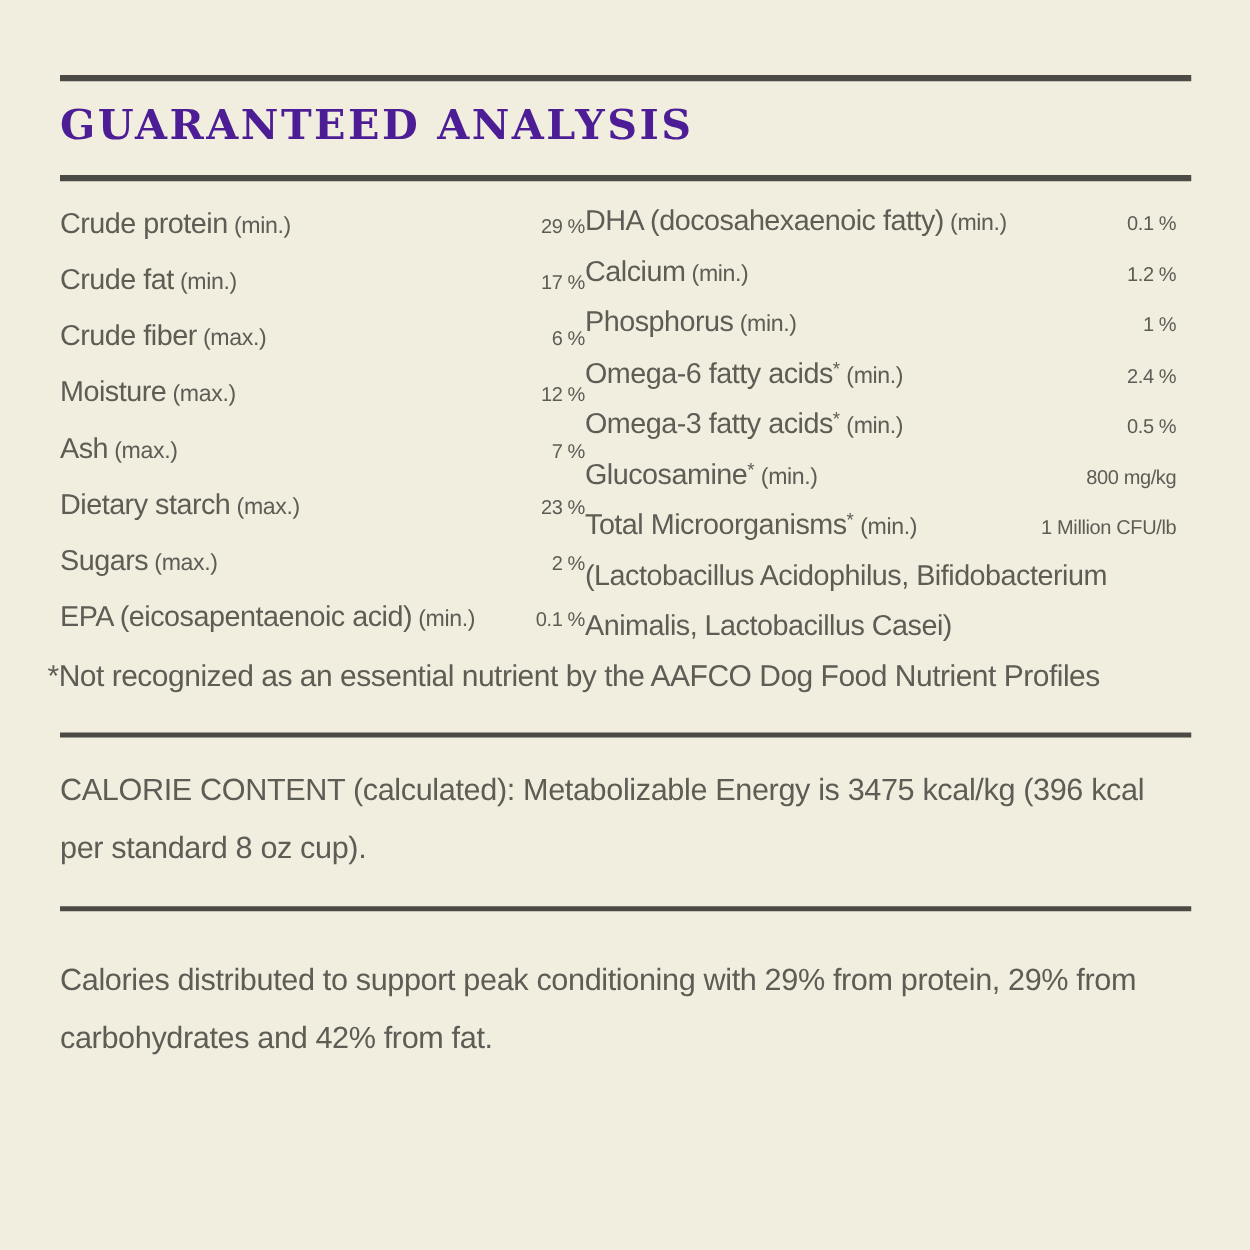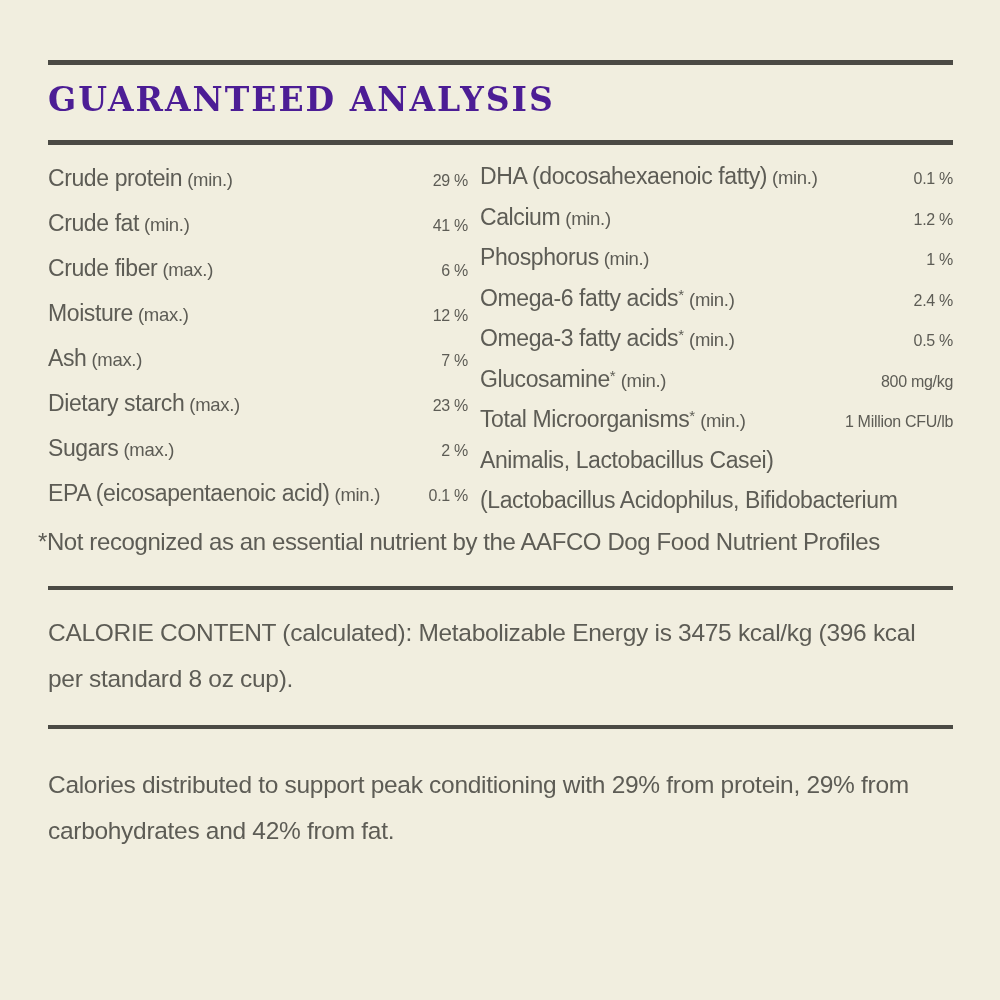--- a/index.html
+++ b/index.html
@@ -42,21 +42,20 @@
     color: #4c1d95;
     white-space: nowrap;
   }
 
   .columns {
     position: absolute;
     left: 48px;
     top: 156px;
     width: 905px;
     display: flex;
-    justify-content: space-between;
   }
   .col { display: flex; flex-direction: column; }
   .col-left  { width: 420px; }
   .col-right { width: 473px; }
 
   .row {
     display: flex;
     justify-content: space-between;
     align-items: baseline;
     white-space: nowrap;
@@ -125,21 +124,21 @@
   <div id="rule-head" class="rule"></div>
 
   <div class="columns">
     <div class="col col-left" id="col-left">
         <div class="row">
           <span><span class="label-text">Crude protein</span><span class="qualifier">(min.)</span></span>
           <span class="value">29 %</span>
         </div>
         <div class="row">
           <span><span class="label-text">Crude fat</span><span class="qualifier">(min.)</span></span>
-          <span class="value">41 %</span>
+          <span class="value">17 %</span>
         </div>
         <div class="row">
           <span><span class="label-text">Crude fiber</span><span class="qualifier">(max.)</span></span>
           <span class="value">6 %</span>
         </div>
         <div class="row">
           <span><span class="label-text">Moisture</span><span class="qualifier">(max.)</span></span>
           <span class="value">12 %</span>
         </div>
         <div class="row">
@@ -181,22 +180,22 @@
           <span class="value">0.5 %</span>
         </div>
         <div class="row">
           <span><span class="label-text">Glucosamine</span><span class="sup">*</span><span class="qualifier">(min.)</span></span>
           <span class="value">800 mg/kg</span>
         </div>
         <div class="row">
           <span><span class="label-text">Total Microorganisms</span><span class="sup">*</span><span class="qualifier">(min.)</span></span>
           <span class="value">1 Million CFU/lb</span>
         </div>
+        <div class="cont">(Lactobacillus Acidophilus, Bifidobacterium</div>
         <div class="cont">Animalis, Lactobacillus Casei)</div>
-        <div class="cont">(Lactobacillus Acidophilus, Bifidobacterium</div>
       </div>
   </div>
 
   <div class="footnote">*Not recognized as an essential nutrient by the AAFCO Dog Food Nutrient Profiles</div>
 
   <div id="rule-mid" class="rule"></div>
 
   <div id="calorie-paragraph" class="para">CALORIE CONTENT (calculated): Metabolizable Energy is 3475 kcal/kg (396 kcal per standard 8 oz cup).</div>
 
   <div id="rule-lower" class="rule"></div>

